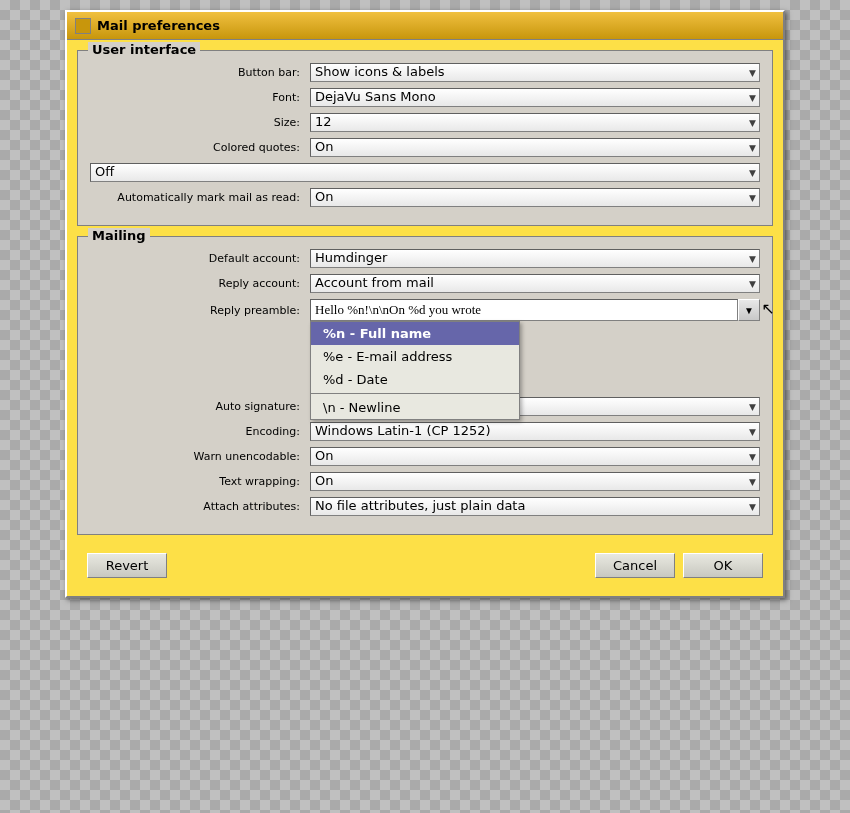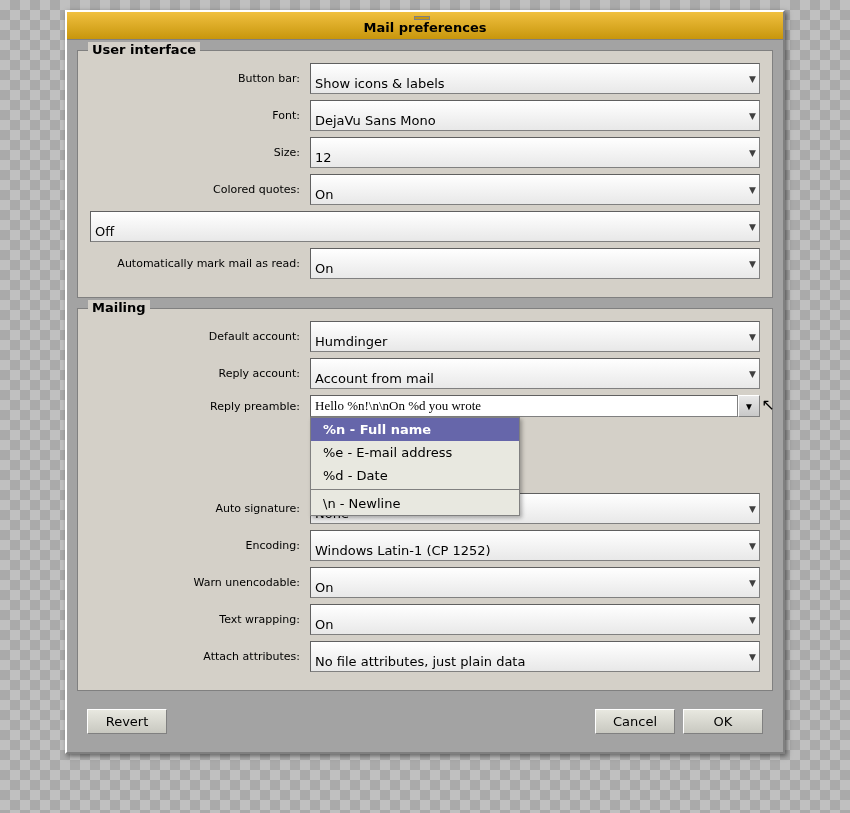--- a/index.html
+++ b/index.html
@@ -30,41 +30,40 @@
       position: relative;
     }
 
     .titlebar {
       background: linear-gradient(to bottom, #f0c040, #c8960c);
       padding: 4px 8px;
       display: flex;
       align-items: center;
       border-bottom: 1px solid #808080;
       height: 28px;
-      flex-direction: column;
     }
 
     .titlebar-icon {
       width: 16px;
       height: 16px;
       background: #c8960c;
       border: 1px solid #808080;
       margin-right: 6px;
       display: inline-block;
     }
 
     .titlebar-text {
       font-weight: bold;
       font-size: 13px;
       color: #000;
     }
 
     .content {
       padding: 10px;
-      background: #a3a3a3;
+      background: #fde047;
     }
 
     .section {
       border: 1px solid #808080;
       background: #d4d0c8;
       margin-bottom: 10px;
       padding: 8px 12px 12px;
       position: relative;
     }
 
@@ -93,21 +92,21 @@
       color: #000;
     }
 
     .form-control {
       flex: 1;
       position: relative;
     }
 
     select, .select-box {
       width: 100%;
-      padding: 12px 20px 2px 4px;
+      padding: 0 20px 2px 4px;
       background: linear-gradient(to bottom, #ffffff, #e8e8e8);
       border: 1px solid #808080;
       border-top-color: #606060;
       border-left-color: #606060;
       font-family: 'DejaVu Sans', sans-serif;
       font-size: 13px;
       appearance: none;
       -webkit-appearance: none;
       cursor: pointer;
     }

